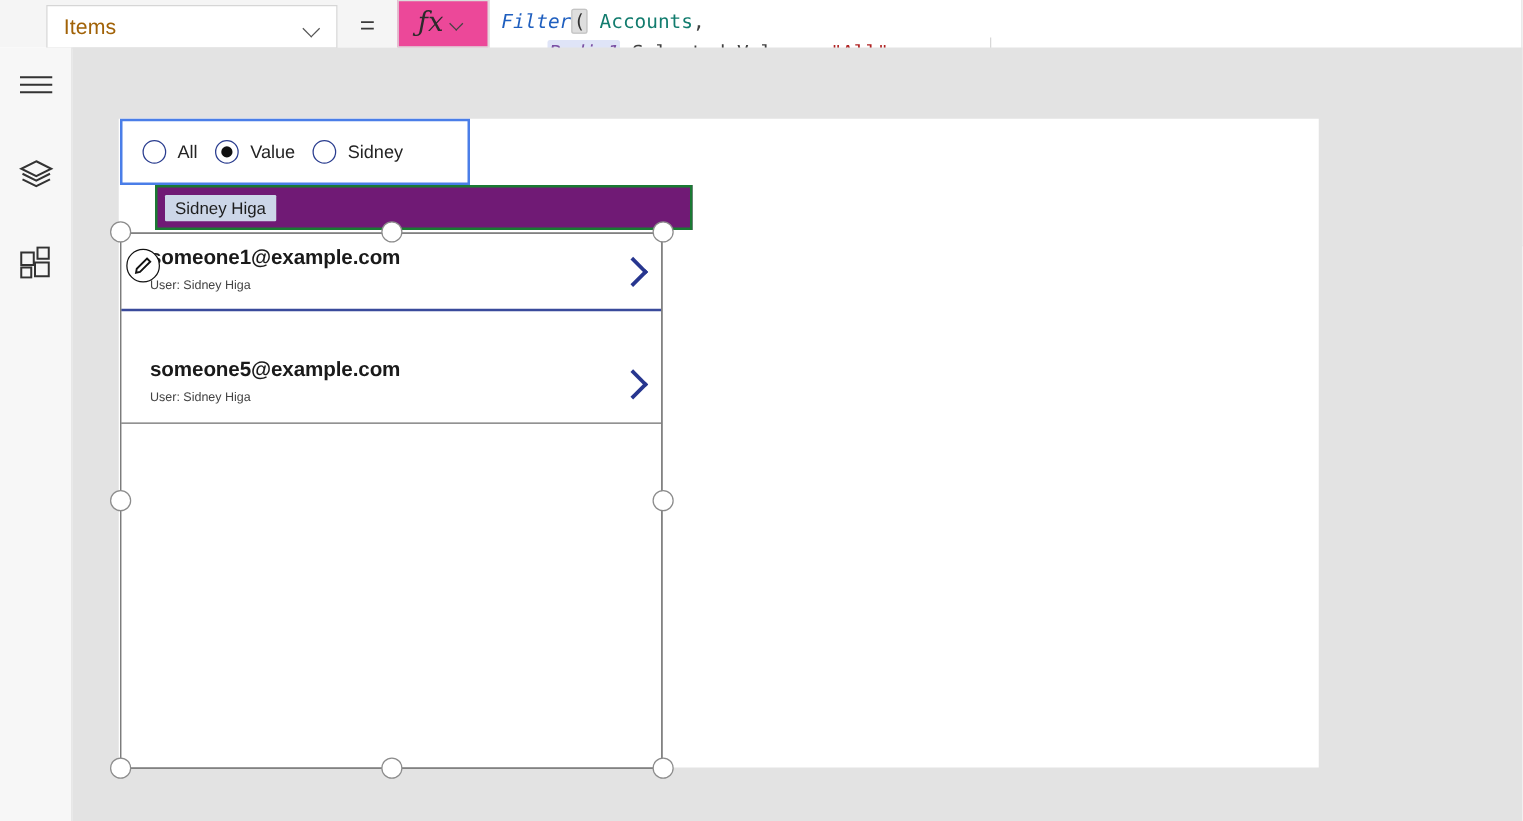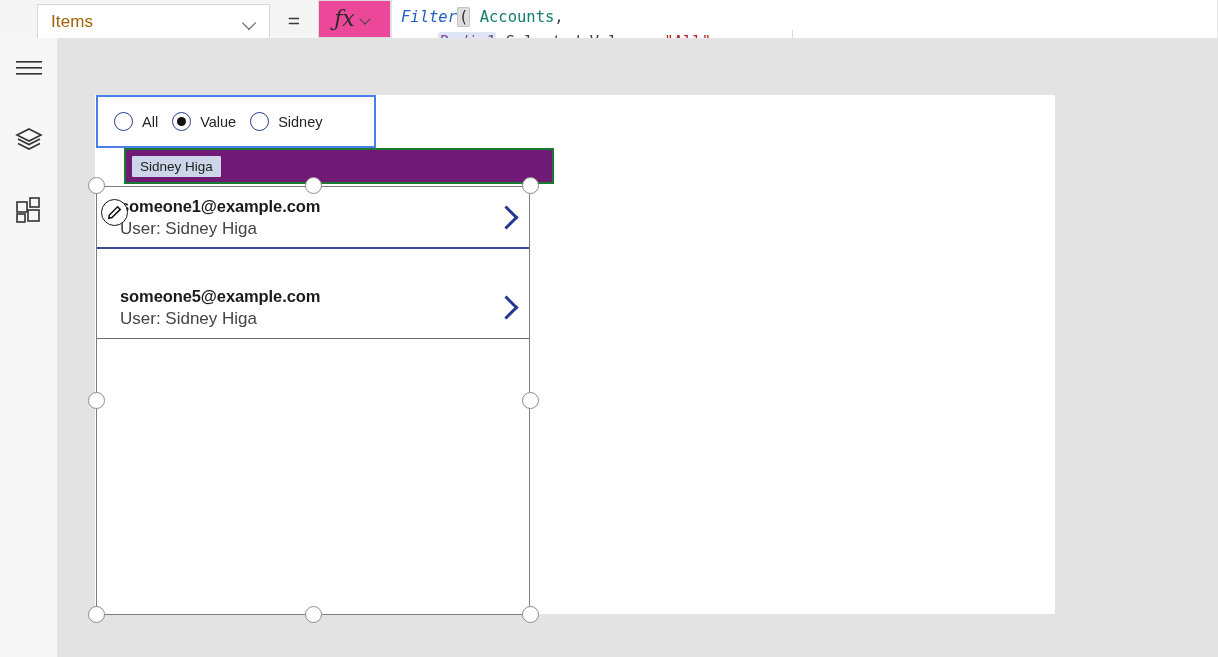--- a/index.html
+++ b/index.html
@@ -169,21 +169,21 @@
     position:relative;height:62px;box-sizing:border-box;
     border-bottom:2px solid #3a4a9b;
     display:flex;align-items:center;cursor:pointer;
   }
   .gal-item.second{border-bottom:1px solid #6f6f6f;margin-top:28px;}
   .gal-text{flex:1;padding-left:23px;}
   .gal-title{
     font-size:16.5px;color:#1a1a1a;font-weight:bold;line-height:21px;
     letter-spacing:-.1px;
   }
-  .gal-sub{font-size:17px;color:#444;line-height:21px;margin-top:1px;}
+  .gal-sub{font-size:10px;color:#444;line-height:21px;margin-top:1px;}
   .gal-chev{
     width:46px;display:flex;align-items:center;justify-content:center;
     flex:0 0 auto;
   }
   .gal-chev .c{
     width:14px;height:14px;border-right:3px solid #27368f;
     border-top:3px solid #27368f;transform:rotate(45deg);
   }
   .edit-badge{
     position:absolute;left:4px;top:12px;width:25px;height:25px;

